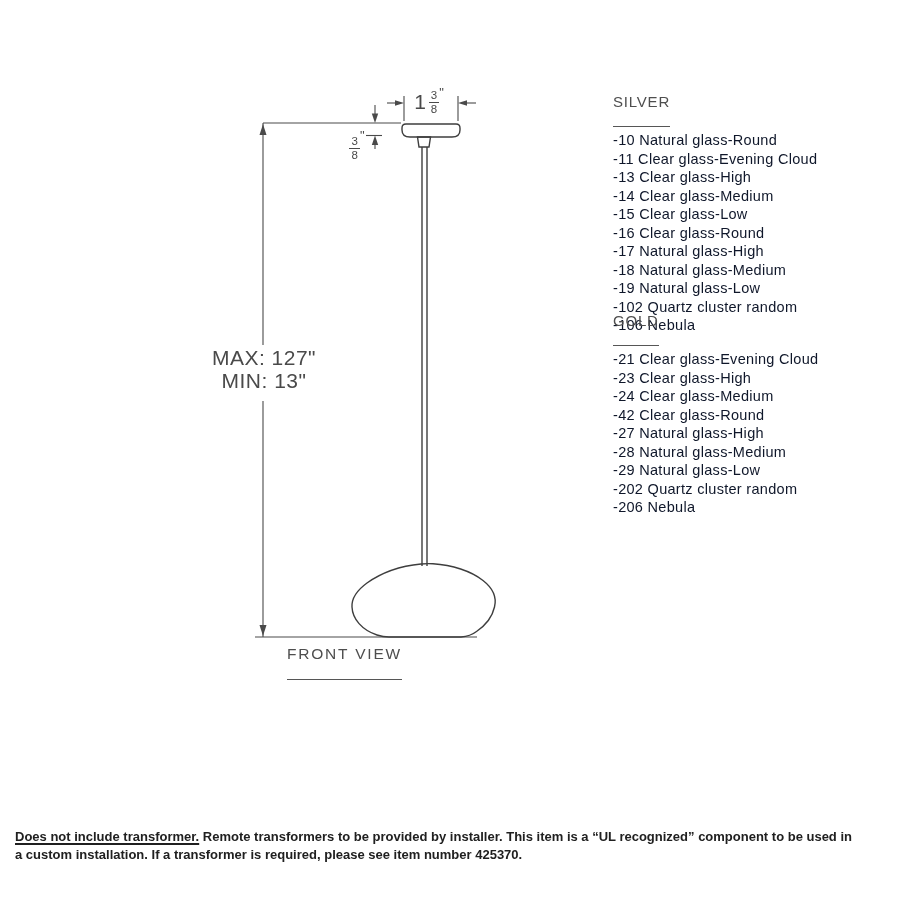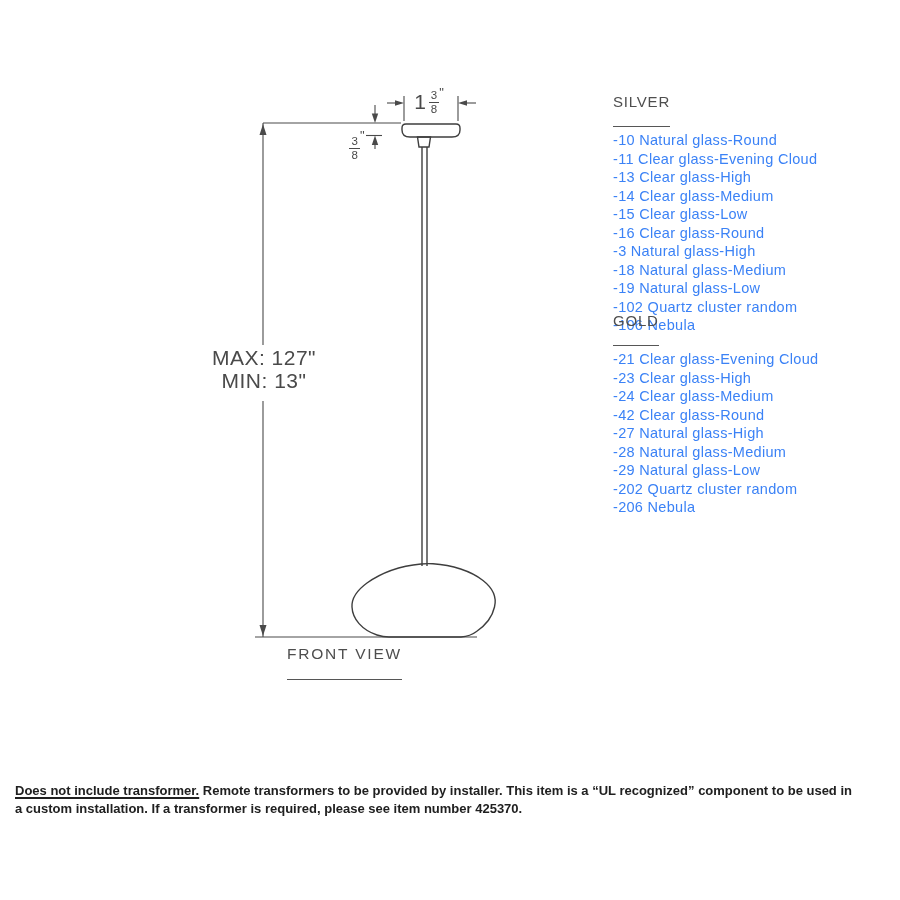--- a/index.html
+++ b/index.html
@@ -97,28 +97,28 @@
     letter-spacing: 0.8px;
     color: #4e4e4e;
     border-bottom: 1.4px solid #565656;
     padding-bottom: 15px;
     line-height: 18px;
   }
   .finish-item {
     font-size: 14.5px;
     line-height: 18.55px;
     letter-spacing: 0.3px;
-    color: #3b82f6;
+    color: #0f172a;
     white-space: nowrap;
   }
   
   .footnote {
     position: absolute;
     left: 15px;
-    top: 782px;
+    top: 828px;
     color: #202020;
     font-size: 13px;
     font-weight: 700;
     line-height: 17.6px;
   }
   .footnote div { white-space: nowrap; }
   .footnote .underlined {
     text-decoration: underline;
     text-decoration-thickness: 1.5px;
     text-underline-offset: 2px;
@@ -204,21 +204,21 @@
 <div class="finishes">
   <section class="finish-group silver">
     <h3 class="finish-heading">SILVER</h3>
     <div class="finish-items">
         <div class="finish-item">-10 Natural glass-Round</div>
         <div class="finish-item">-11 Clear glass-Evening Cloud</div>
         <div class="finish-item">-13 Clear glass-High</div>
         <div class="finish-item">-14 Clear glass-Medium</div>
         <div class="finish-item">-15 Clear glass-Low</div>
         <div class="finish-item">-16 Clear glass-Round</div>
-        <div class="finish-item">-3 Natural glass-High</div>
+        <div class="finish-item">-17 Natural glass-High</div>
         <div class="finish-item">-18 Natural glass-Medium</div>
         <div class="finish-item">-19 Natural glass-Low</div>
         <div class="finish-item">-102 Quartz cluster random</div>
         <div class="finish-item">-106 Nebula</div>
       </div>
   </section>
   <section class="finish-group gold">
     <h3 class="finish-heading">GOLD</h3>
     <div class="finish-items">
         <div class="finish-item">-21 Clear glass-Evening Cloud</div>

